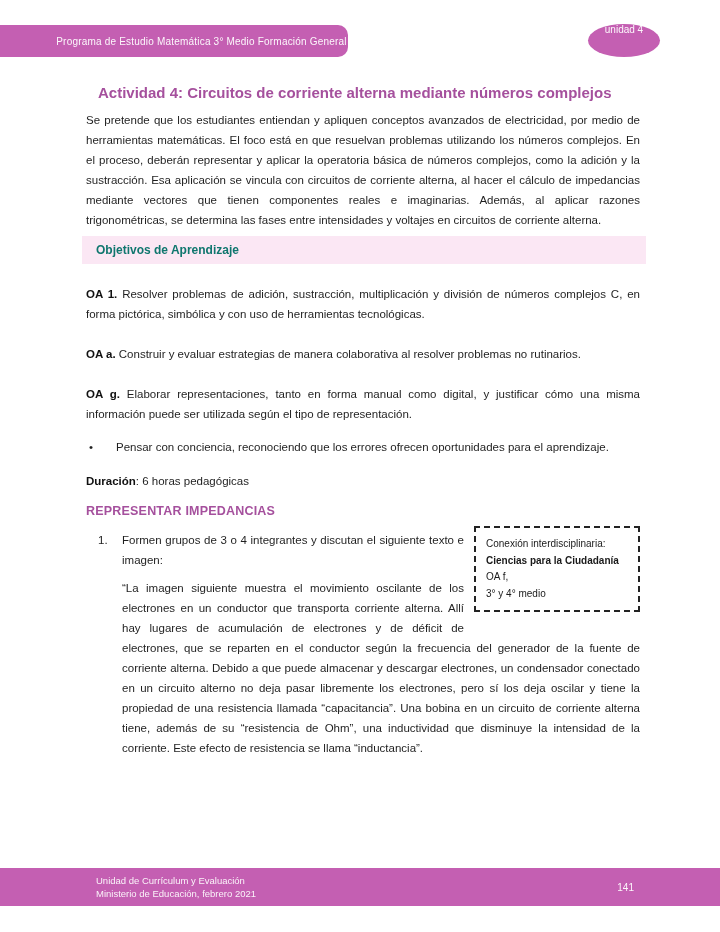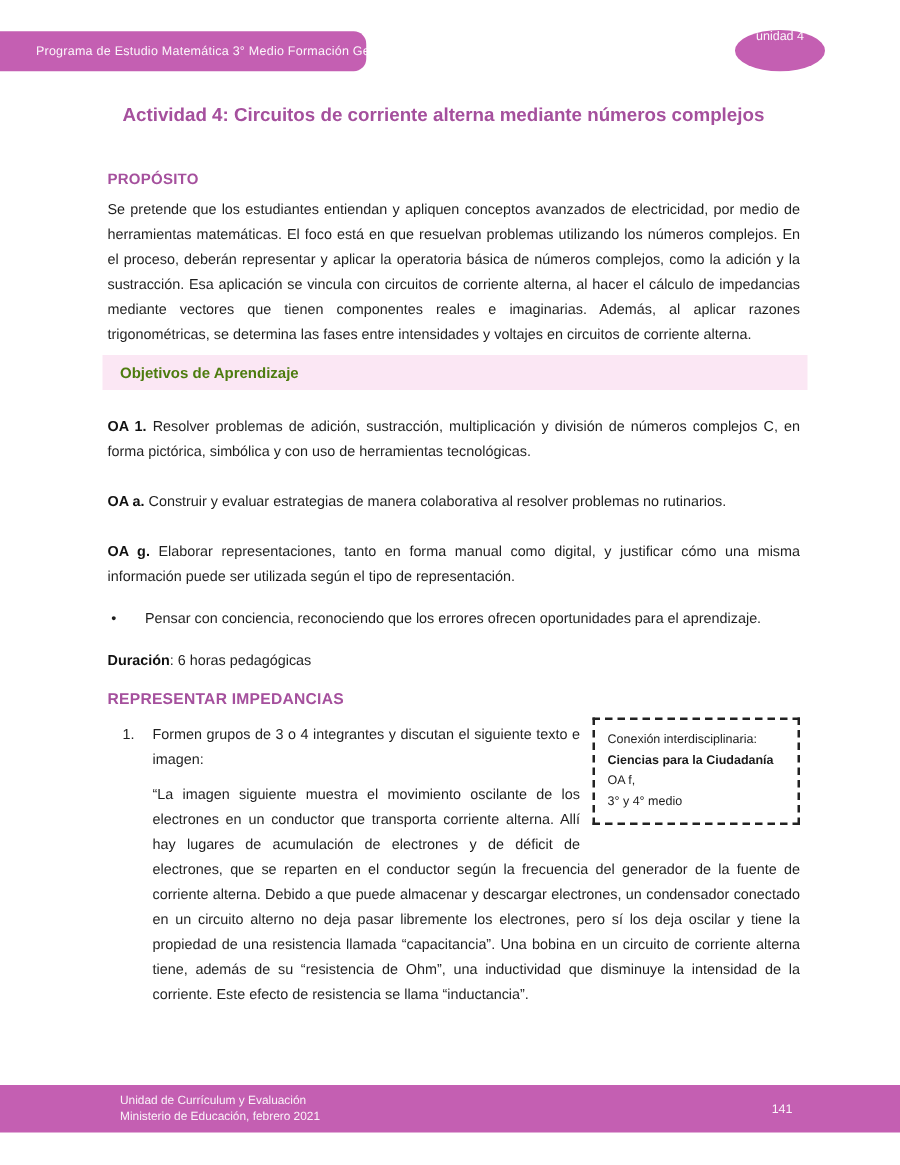--- a/index.html
+++ b/index.html
@@ -10,21 +10,21 @@
   }
   *{margin:0;padding:0;box-sizing:border-box;}
   html,body{background:#ffffff;}
   body{
     width:720px;height:932px;position:relative;overflow:hidden;
     font-family:"Liberation Sans","DejaVu Sans",sans-serif;
     color:var(--text);
   }
   
   .header-bar{
-    position:absolute;left:0;top:25px;width:293px;height:32px;
+    position:absolute;left:0;top:25px;width:348px;height:32px;
     background:var(--accent-bar);border-radius:0 10px 10px 0;
     display:flex;align-items:center;justify-content:center;
     padding-left:55px;
   }
   .header-bar span{
     color:rgba(255,255,255,.95);font-size:10px;letter-spacing:.2px;white-space:nowrap;
   }
   .unit-badge{
     position:absolute;left:588px;top:24px;width:72px;height:33px;
     background:var(--accent-bar);border-radius:50%;
@@ -45,21 +45,21 @@
     font-size:12px;font-weight:bold;color:var(--heading);letter-spacing:.2px;
   }
   .body-text{
     margin-top:8px;
     font-size:11.5px;line-height:20px;text-align:justify;color:var(--text);
   }
   .pink-banner{
     margin-top:6px;margin-left:-4px;margin-right:-6px;
     background:var(--banner-bg);
     padding:7px 14px;
-    font-size:12px;font-weight:bold;color:#4d7c0f;
+    font-size:12px;font-weight:bold;color:#0f766e;
   }
   .oa-paragraph{margin-top:20px;font-size:11.5px;line-height:20px;text-align:justify;}
   .oa-paragraph strong{color:#111111;}
   .bullet-row{
     margin-top:13px;display:flex;align-items:flex-start;
     font-size:11.5px;line-height:20px;
   }
   .bullet-dot{width:30px;flex:0 0 30px;padding-left:3px;font-size:11.5px;}
   .duracion-line{margin-top:14px;font-size:11.5px;line-height:20px;}
   .duracion-line strong{color:#111111;}
@@ -109,21 +109,20 @@
   <span>Programa de Estudio Matemática 3° Medio Formación General</span>
 </div>
 <div class="unit-badge">
   <span>unidad 4</span>
 </div>
 
 <div class="content">
 
   <h1 class="doc-title">Actividad 4: Circuitos de corriente alterna mediante números complejos</h1>
 
-  <h2 class="section-heading">PROPÓSITO</h2>
   <p class="body-text">Se pretende que los estudiantes entiendan y apliquen conceptos avanzados de electricidad, por medio de herramientas matemáticas. El foco está en que resuelvan problemas utilizando los números complejos. En el proceso, deberán representar y aplicar la operatoria básica de números complejos, como la adición y la sustracción. Esa aplicación se vincula con circuitos de corriente alterna, al hacer el cálculo de impedancias mediante vectores que tienen componentes reales e imaginarias. Además, al aplicar razones trigonométricas, se determina las fases entre intensidades y voltajes en circuitos de corriente alterna.</p>
 
   <div class="pink-banner">
     <span>Objetivos de Aprendizaje</span>
   </div>
 
   <p class="oa-paragraph"><strong>OA 1.</strong> <span>Resolver problemas de adición, sustracción, multiplicación y división de números complejos C, en forma pictórica, simbólica y con uso de herramientas tecnológicas.</span></p>
 
   <p class="oa-paragraph"><strong>OA a.</strong> <span>Construir y evaluar estrategias de manera colaborativa al resolver problemas no rutinarios.</span></p>
 

